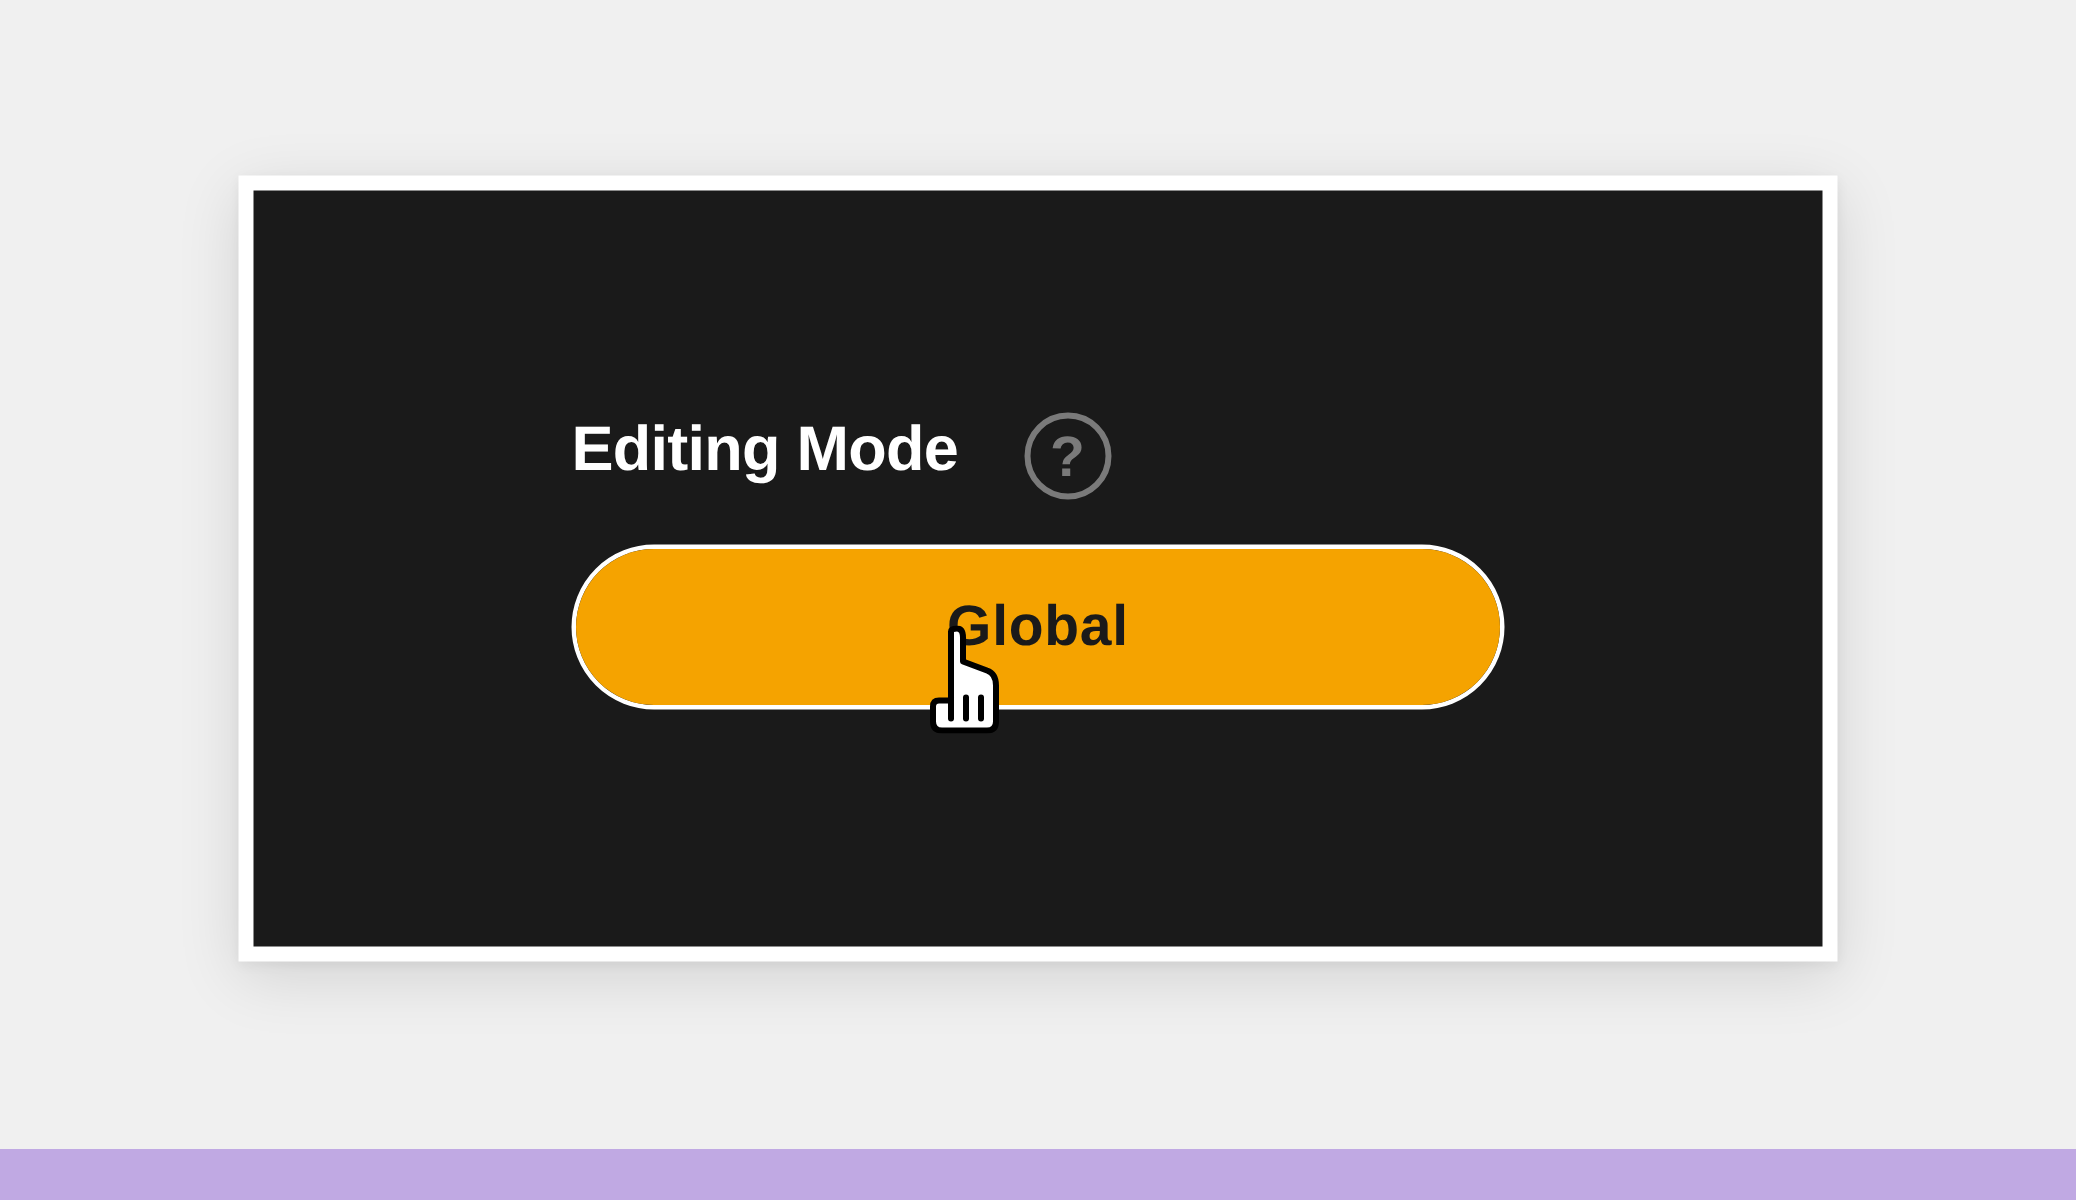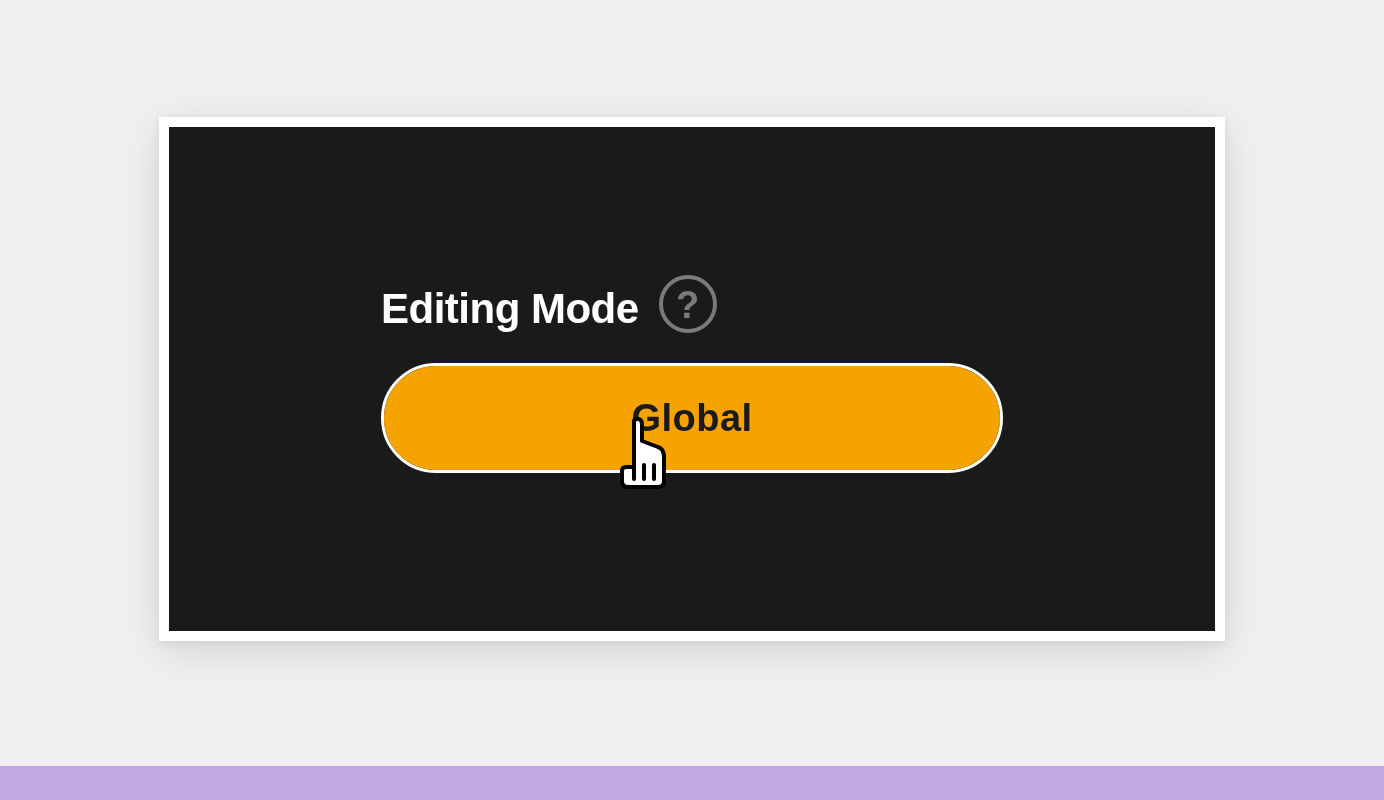--- a/index.html
+++ b/index.html
@@ -32,22 +32,22 @@
       bottom: 10px;
       background: #1a1a1a;
     }
     .content {
       position: absolute;
       left: 212px;
       top: 148px;
     }
     .title-row {
       display: flex;
-      align-items: flex-end;
-      gap: 20px;
+      align-items: flex-start;
+      gap: 44px;
       margin-bottom: 30px;
     }
     .title {
       color: #ffffff;
       font-size: 42px;
       font-weight: 800;
       letter-spacing: -0.5px;
     }
     .help-icon {
       width: 58px;

